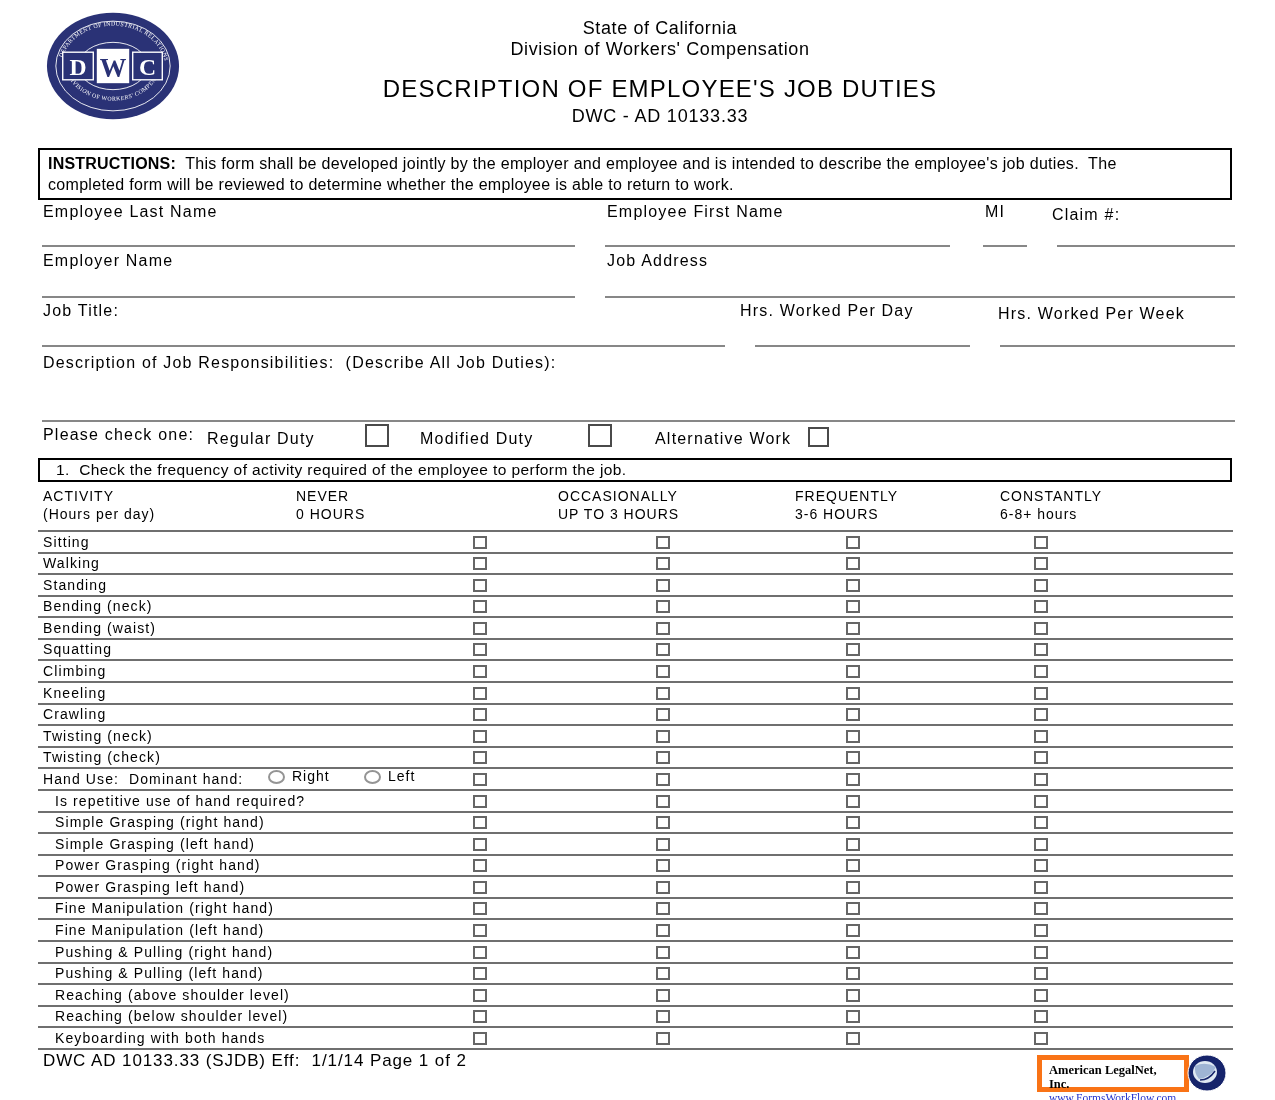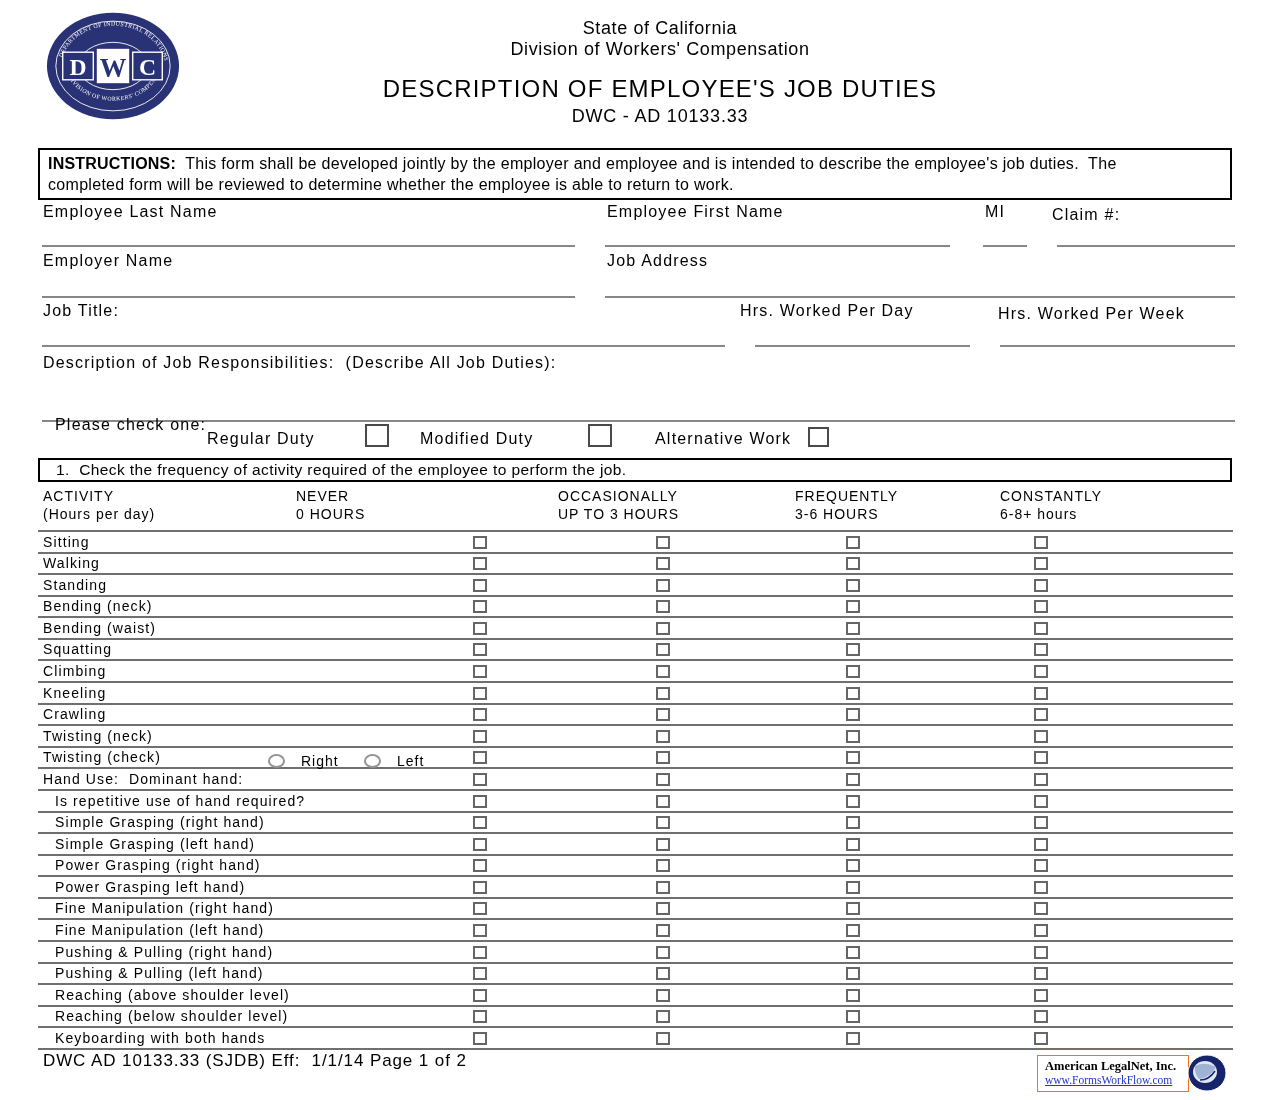--- a/index.html
+++ b/index.html
@@ -46,29 +46,29 @@
   .hc4{left:1000px;top:487px;}
 
   .rows{left:38px;top:530px;width:1195px;height:518px;display:flex;
         flex-direction:column;border-top:2px solid var(--tline);}
   .arow{flex:1 1 auto;position:relative;border-bottom:2px solid var(--tline);
         display:flex;align-items:flex-end;}
   .arow-label{font-size:14px;letter-spacing:1.1px;padding:0 0 2px 5px;white-space:pre-wrap;}
   .arow.indent .arow-label{padding-left:17px;}
   .cb{position:absolute;bottom:3px;width:14px;height:13px;background:#fff;
       border:2px solid #666;box-sizing:border-box;}
-  .radio-group{position:absolute;bottom:20px;display:flex;align-items:center;gap:9px;}
+  .radio-group{position:absolute;bottom:5px;display:flex;align-items:flex-end;}
   .rg0{left:230px;} .rg1{left:326px;}
   .radio{width:17px;height:14px;border:2px solid #949494;border-radius:50%;
          box-sizing:border-box;background:#fff;margin-right:7px;}
   .radio-label{font-size:14px;letter-spacing:1px;}
 
   
   .footer-id{left:43px;top:1051px;font-size:17px;letter-spacing:.9px;}
-  .legalnet{left:1037px;top:1055px;width:152px;height:37px;border:1px solid #f97316;
+  .legalnet{left:1037px;top:1055px;width:152px;height:37px;border:5px solid #f97316;
     box-sizing:border-box;padding:3px 4px 0 7px;background:#fff;}
   .ln-co{font-family:"Liberation Serif",serif;font-weight:bold;font-size:12.5px;line-height:14px;}
   .ln-url{font-family:"Liberation Serif",serif;font-size:11.5px;line-height:14px;
           color:#2433cc;text-decoration:underline;}
   .globe{left:1186px;top:1053px;width:42px;height:40px;}
 </style>
 </head>
 <body>
 
 <svg class="abs logo" viewBox="0 0 140 112">
@@ -115,21 +115,21 @@
 <div class="hline" style="left:605px;top:245px;width:345px;"></div>
 <div class="hline" style="left:983px;top:245px;width:44px;"></div>
 <div class="hline" style="left:1057px;top:245px;width:178px;"></div>
 <div class="hline" style="left:42px;top:296px;width:533px;"></div>
 <div class="hline" style="left:605px;top:296px;width:630px;"></div>
 <div class="hline" style="left:42px;top:345px;width:683px;"></div>
 <div class="hline" style="left:755px;top:345px;width:215px;"></div>
 <div class="hline" style="left:1000px;top:345px;width:235px;"></div>
 <div class="hline" style="left:42px;top:420px;width:1193px;"></div>
 
-<div class="abs flabel" style="left:43px;top:416px;margin-left:12px;">Please check one:</div>
+<div class="abs flabel" style="left:43px;top:426px;">Please check one:</div>
 <div class="abs flabel" style="left:207px;top:430px;">Regular Duty</div>
 <div class="ck" style="left:365px;top:424px;width:24px;height:23px;"></div>
 <div class="abs flabel" style="left:420px;top:430px;">Modified Duty</div>
 <div class="ck" style="left:588px;top:424px;width:24px;height:23px;"></div>
 <div class="abs flabel" style="left:655px;top:430px;">Alternative Work</div>
 <div class="ck" style="left:808px;top:427px;width:21px;height:20px;"></div>
 
 <div class="abs sec1 pre">1.  Check the frequency of activity required of the employee to perform the job.</div>
 
 <div class="hcol hc0">

